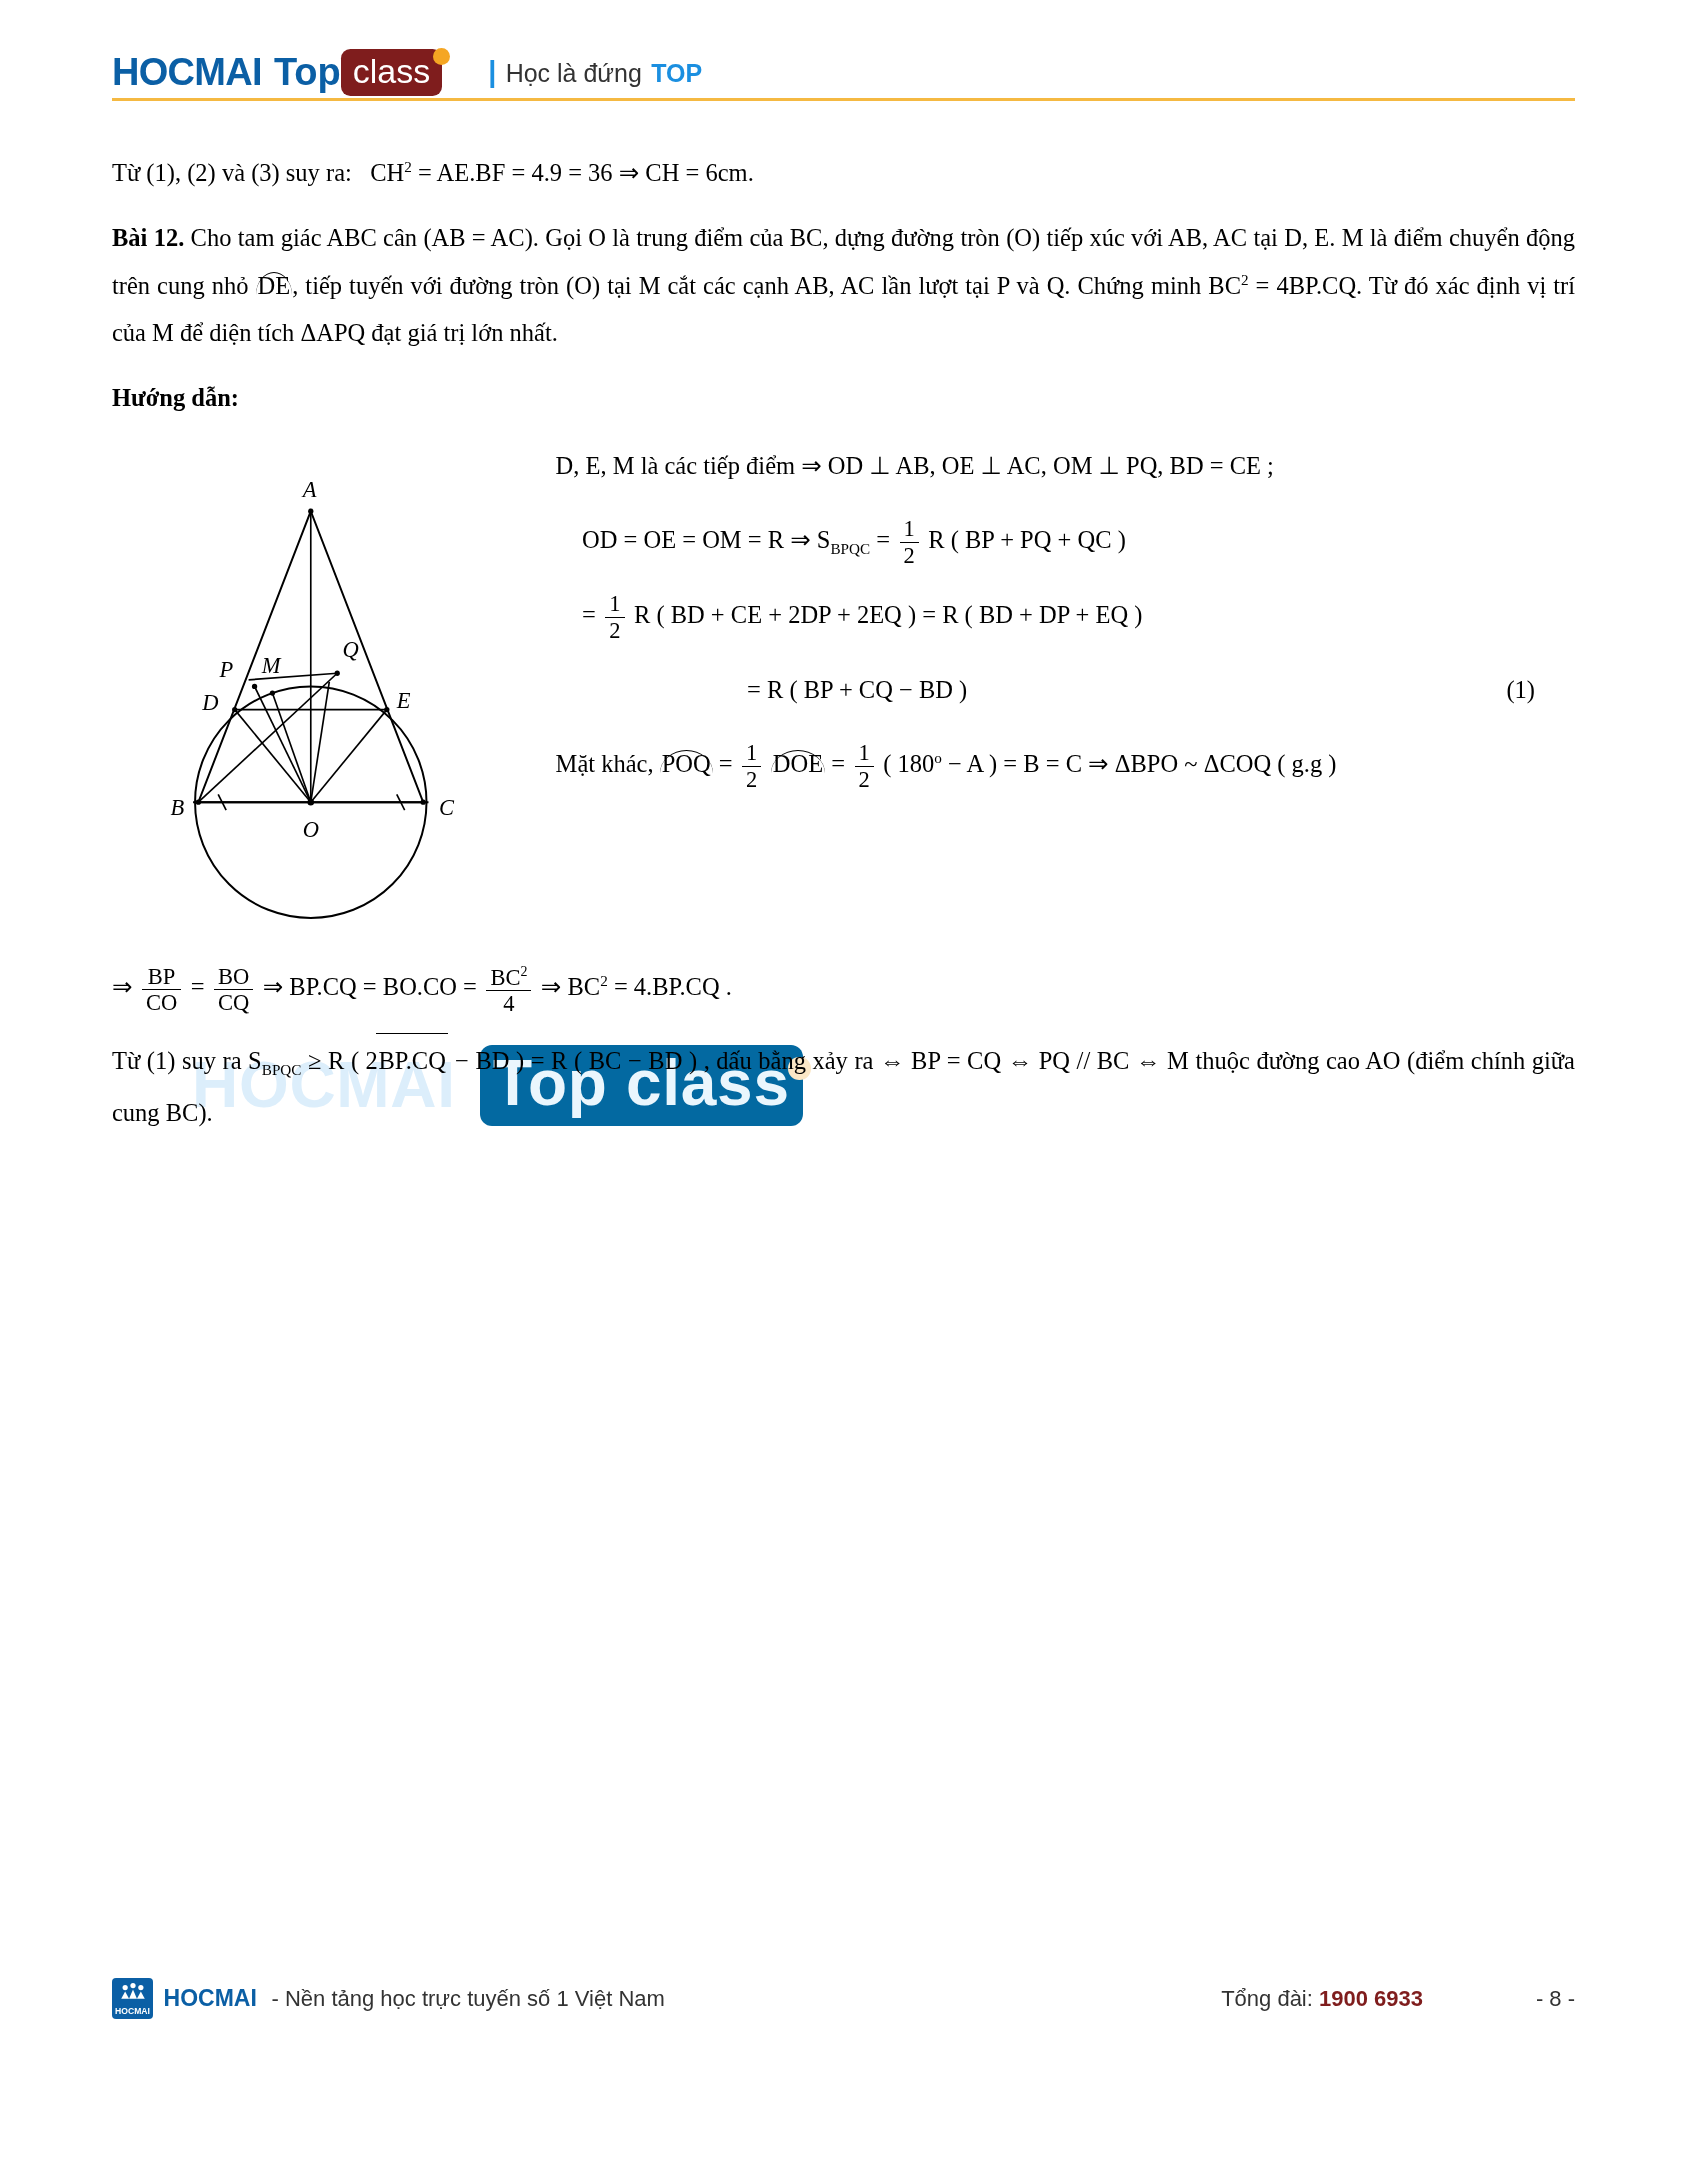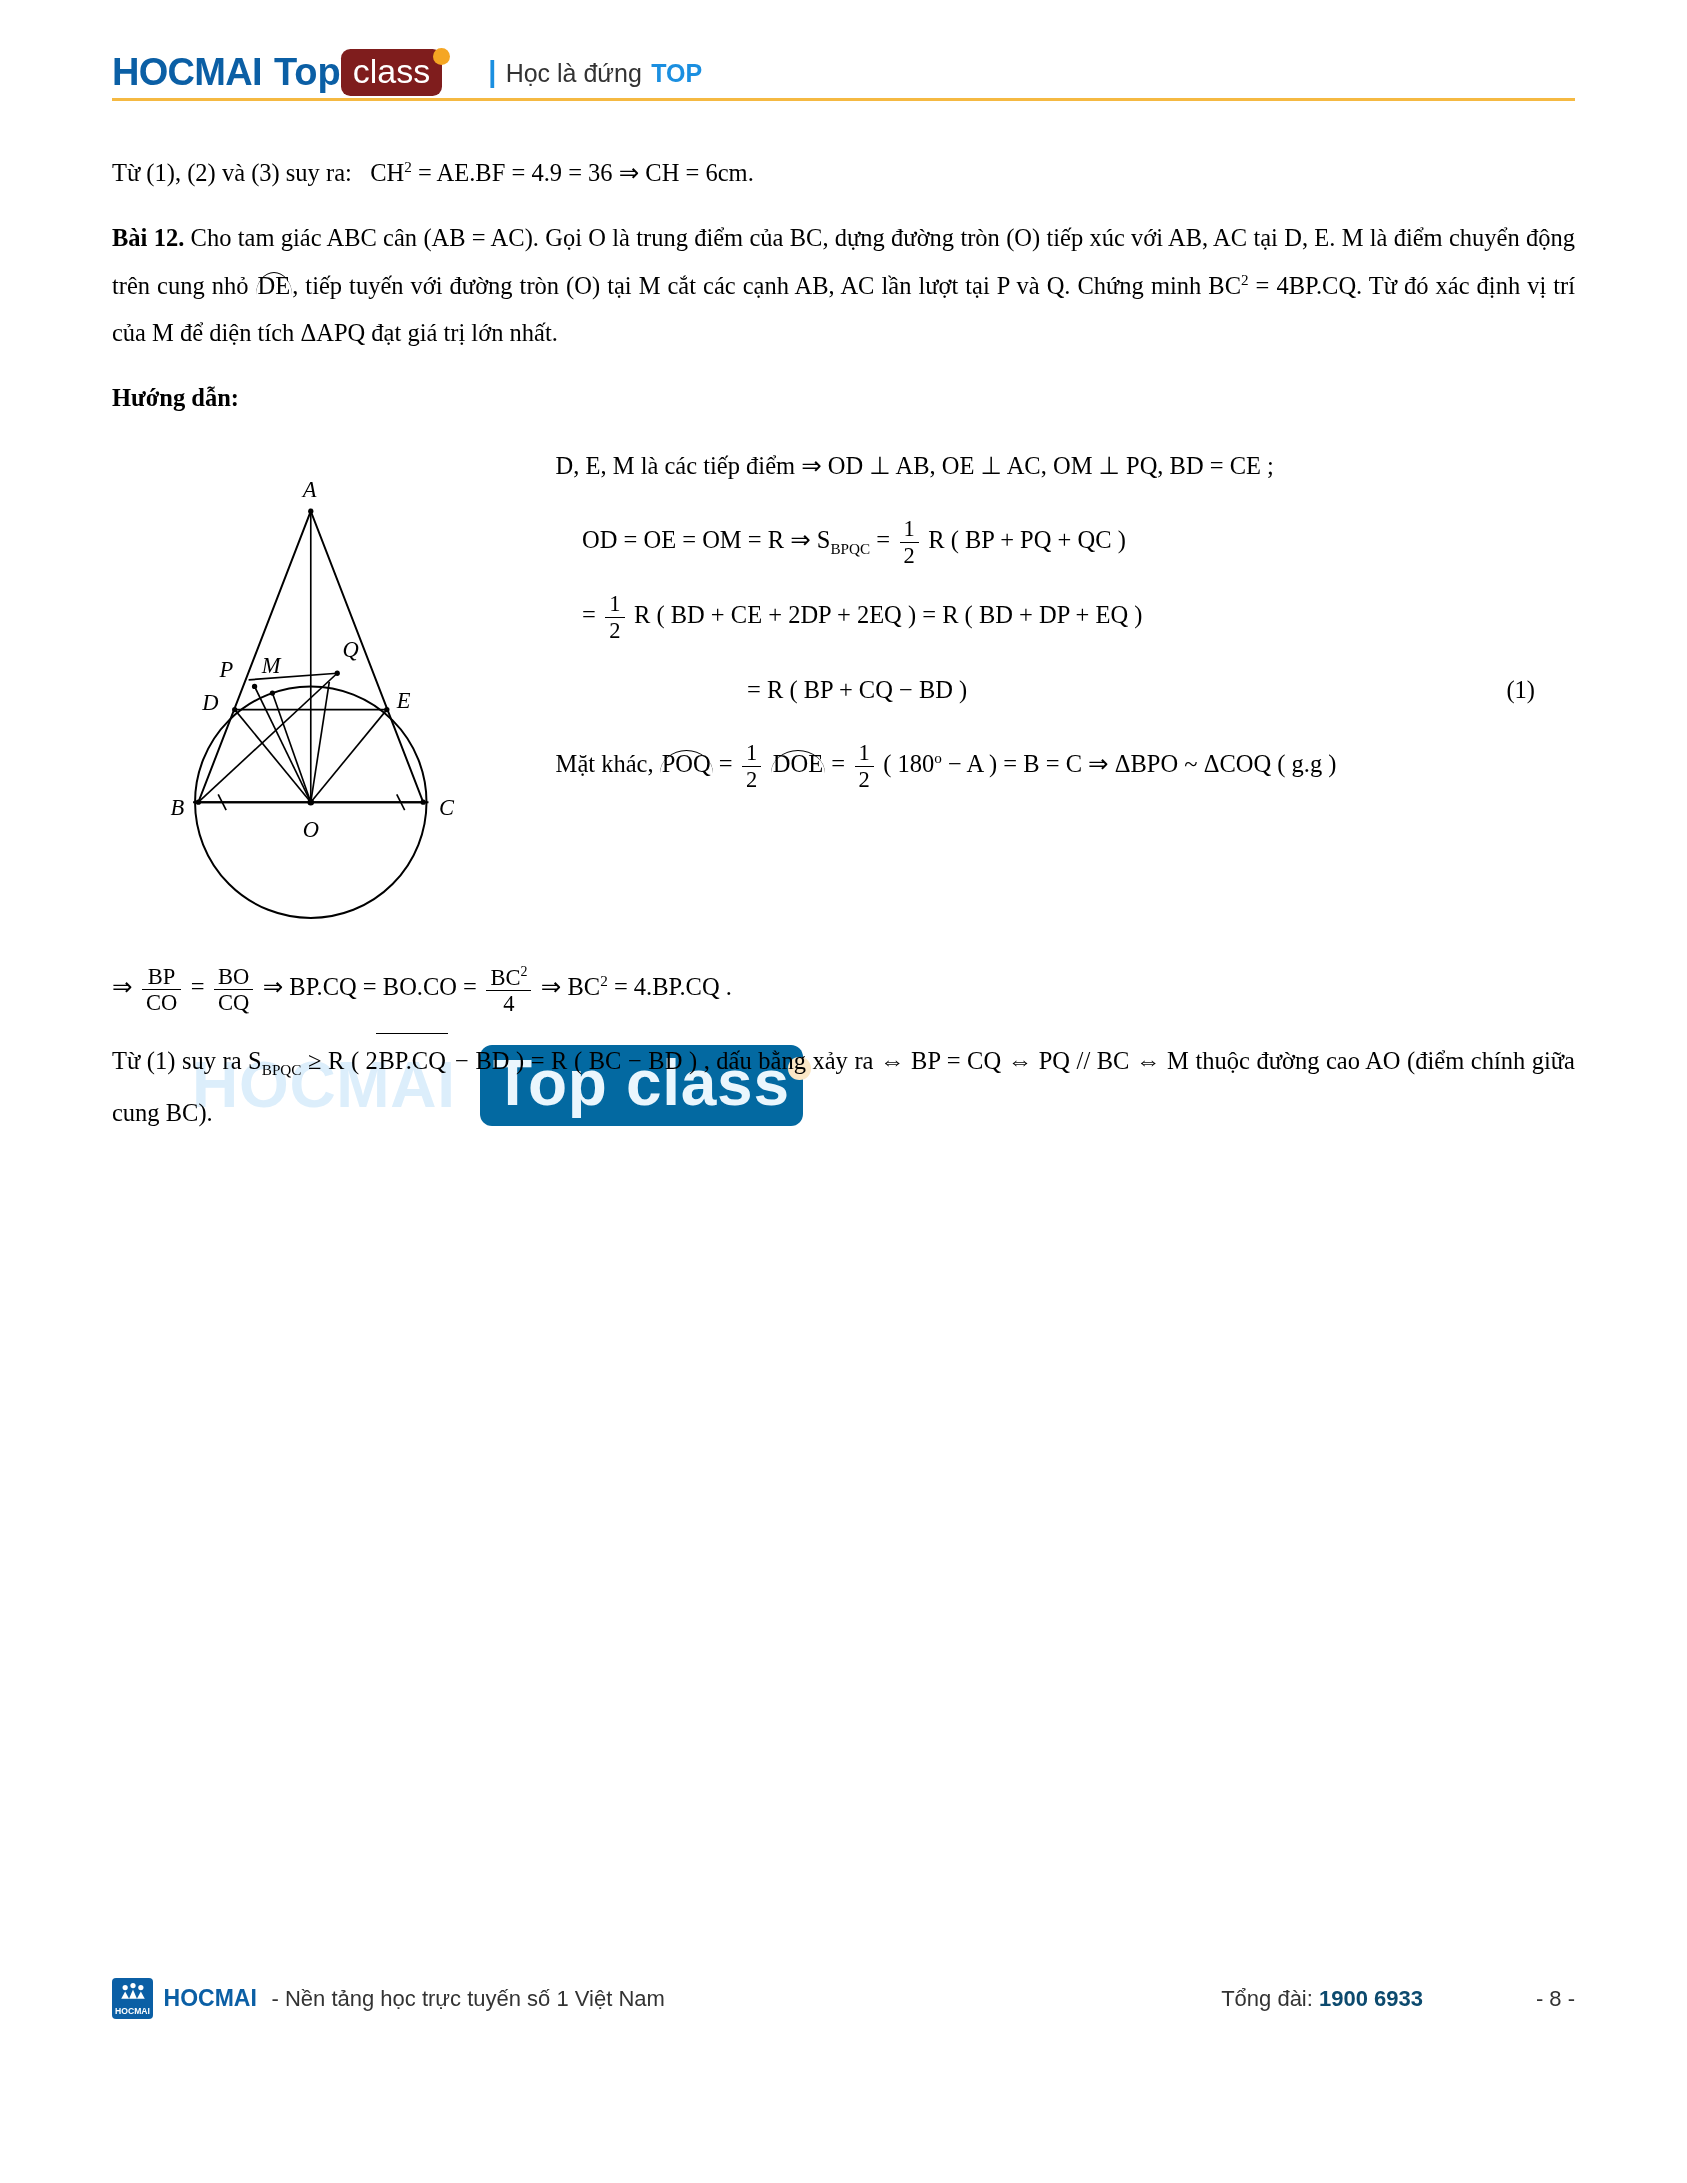--- a/index.html
+++ b/index.html
@@ -225,21 +225,21 @@
   .footer-mark-txt {
     font-size: 8.6px; color: #fff; font-weight: bold; margin-bottom: 2.6px;
   }
   .footer-mark-people {
     position: absolute; top: 5.3px; left: 50%; transform: translateX(-50%);
     width: 26.5px; height: 17px;
   }
   .footer-brand { color: #0b5fa5; font-weight: bold; font-size: 23px; }
   .footer-text { margin-left: 4px; }
   .footer-mid { margin-left: auto; margin-right: 79px; }
-  .footer-mid b { color: #0c4a6e; }
+  .footer-mid b { color: #7f1d1d; }
   .footer-page { min-width: 73px; text-align: right; }
 </style>
 </head>
 <body>
 
 <div class="page">
 
   <div class="header">
     <div class="logo-wrap">
       <span class="logo-hocmai">HOCMAI</span>

